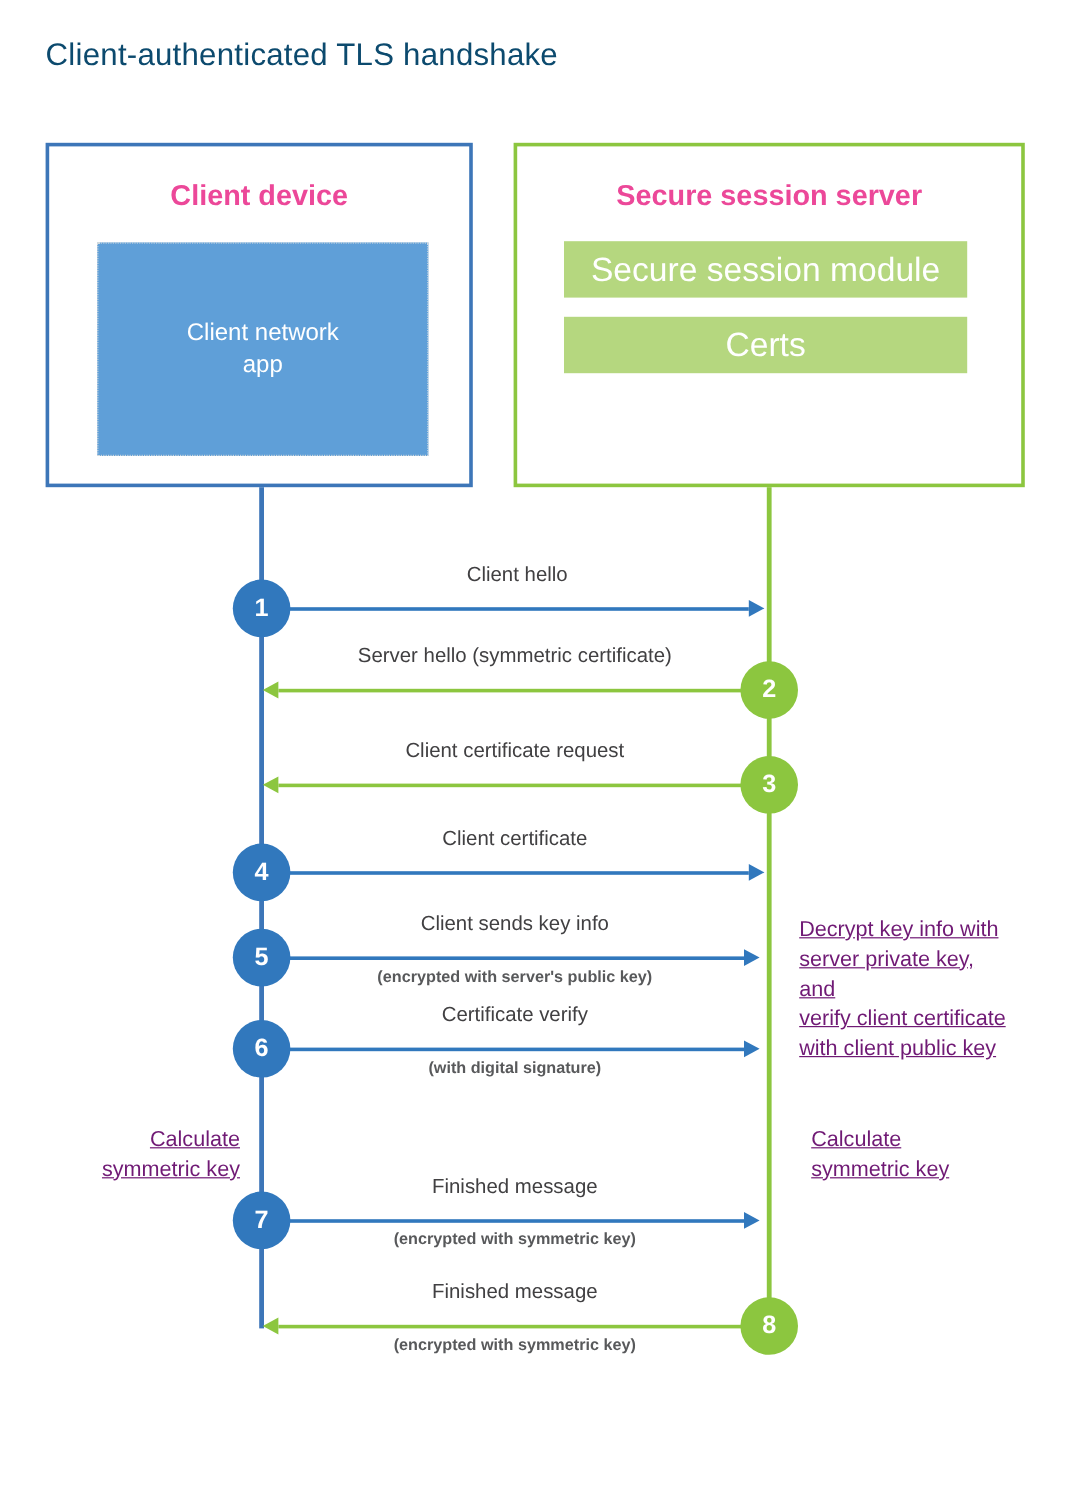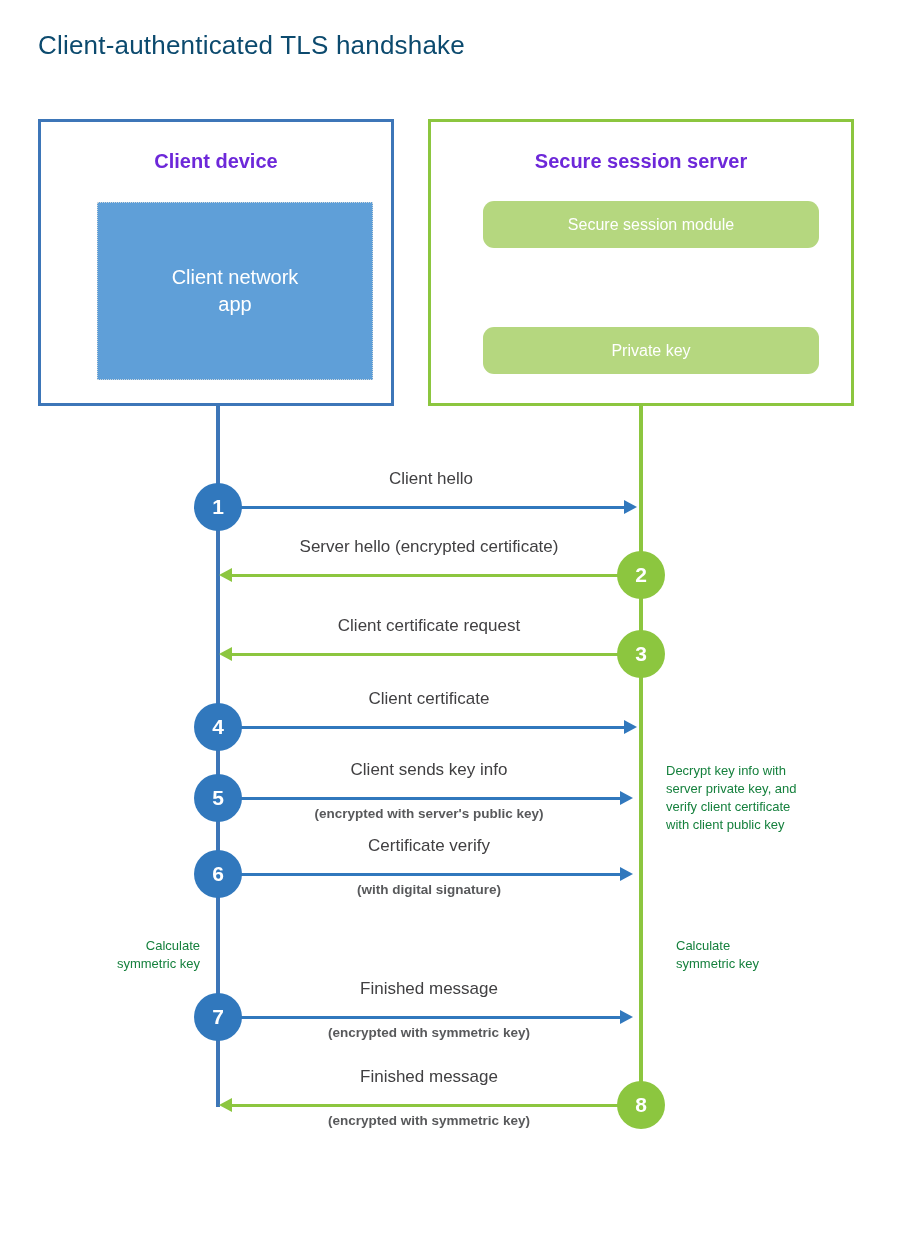--- a/index.html
+++ b/index.html
@@ -53,63 +53,61 @@
     width: 426px;
     height: 287px;
     border: 3px solid #8cc63f;
   }
   .actor-title {
     position: absolute;
     left: 0;
     right: 0;
     top: 28px;
     text-align: center;
-    font-size: 20px;
+    font-size: 24px;
     font-weight: bold;
-    color: #6d28d9;
+    color: #ec4899;
   }
 
   
   #client-app-block {
     position: absolute;
     left: 40px;
     top: 80px;
     width: 276px;
     height: 178px;
     background: #5f9fd8;
     border: 1px dotted #cfd8dd;
     box-sizing: border-box;
     display: flex;
     align-items: center;
     justify-content: center;
-    margin-left: 16px;
   }
   #client-app-block .app-label {
     color: #ffffff;
     font-size: 20px;
     font-weight: 300;
     line-height: 1.35;
     text-align: center;
     white-space: pre-line;
   }
 
   
   .server-bar {
     position: absolute;
-    left: 52px;
+    left: 39px;
     width: 336px;
     height: 47px;
     background: #b5d77f;
     display: flex;
     align-items: center;
     justify-content: center;
     color: #ffffff;
-    font-size: 16px;
-    font-weight: 300;
-    border-radius: 11px;
+    font-size: 28px;
+    font-weight: 300;
   }
   #server-bar-0 { top: 79px; }
   #server-bar-1 { top: 142px; }
   #server-bar-2 { top: 205px; }
 
   
   .lifeline {
     position: absolute;
     width: 4px;
   }
@@ -184,25 +182,26 @@
     font-size: 21px;
     font-weight: bold;
     top: -24px;
   }
   .step-circle.blue { background: #3178bd; left: 194px; }
   .step-circle.green { background: #8cc63f; left: 617px; }
 
   
   .side-note {
     position: absolute;
-    font-size: 13px;
+    font-size: 18px;
     font-weight: 300;
     line-height: 1.38;
-    color: #15803d;
+    color: #701a75;
     white-space: pre-line;
+    text-decoration: underline;
   }
   #note-decrypt {
     left: 666px;
     top: 762px;
     width: 180px;
     text-align: left;
   }
   #note-calc-client {
     left: 60px;
     top: 937px;
@@ -227,37 +226,37 @@
     <div class="actor-title">Client device</div>
     <div id="client-app-block">
       <span class="app-label">Client network
 app</span>
     </div>
   </div>
 
   <div class="actor-box" id="server-box">
     <div class="actor-title">Secure session server</div>
     <div class="server-bar" id="server-bar-0">Secure session module</div>
-    <div class="server-bar" id="server-bar-2">Private key</div>
+    <div class="server-bar" id="server-bar-1">Certs</div>
   </div>
 
   <div class="lifeline" id="client-lifeline"></div>
   <div class="lifeline" id="server-lifeline"></div>
 
   <div class="message-row" style="top:507px">
     <div class="msg-line blue" style="left:218px; width:406px"></div>
     <div class="arrow-head right blue" style="left:624px"></div>
     <div class="msg-label" style="left:220px; width:422px">Client hello</div>
     <div class="step-circle blue">1</div>
   </div>
 
   <div class="message-row" style="top:575px">
     <div class="msg-line green" style="left:232px; width:390px"></div>
     <div class="arrow-head left green" style="left:219px"></div>
-    <div class="msg-label" style="left:218px; width:422px">Server hello (encrypted certificate)</div>
+    <div class="msg-label" style="left:218px; width:422px">Server hello (symmetric certificate)</div>
     <div class="step-circle green">2</div>
   </div>
 
   <div class="message-row" style="top:654px">
     <div class="msg-line green" style="left:232px; width:390px"></div>
     <div class="arrow-head left green" style="left:219px"></div>
     <div class="msg-label" style="left:218px; width:422px">Client certificate request</div>
     <div class="step-circle green">3</div>
   </div>
 

